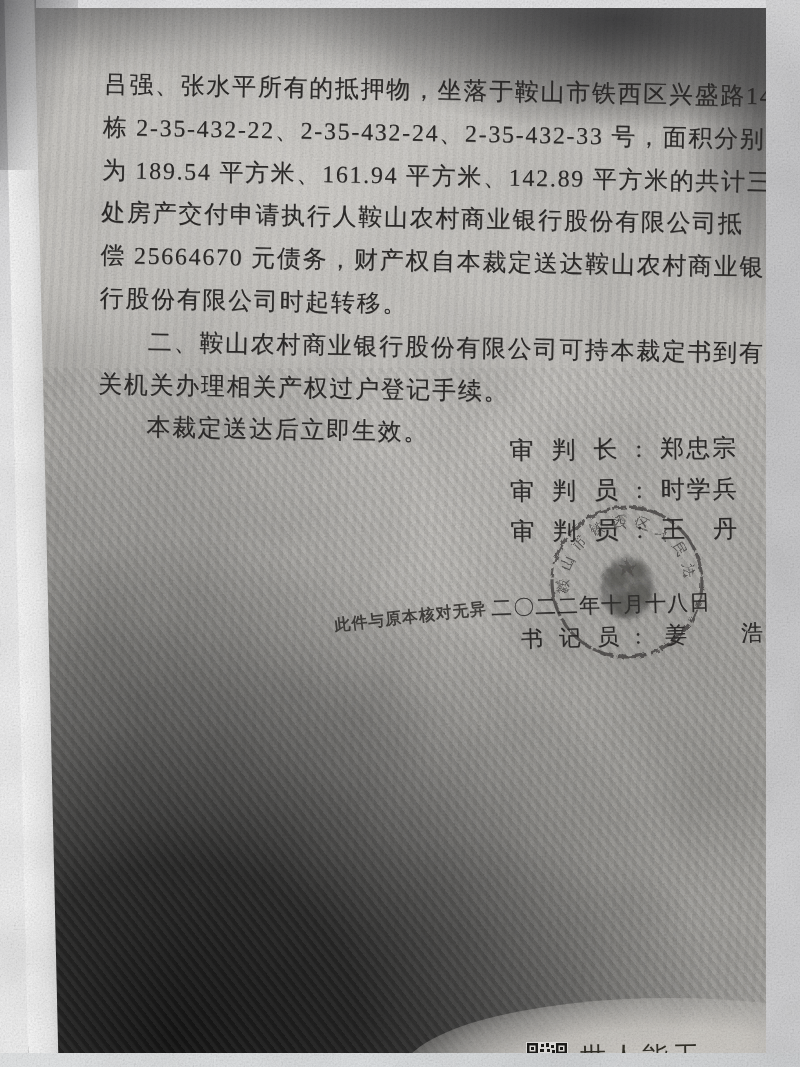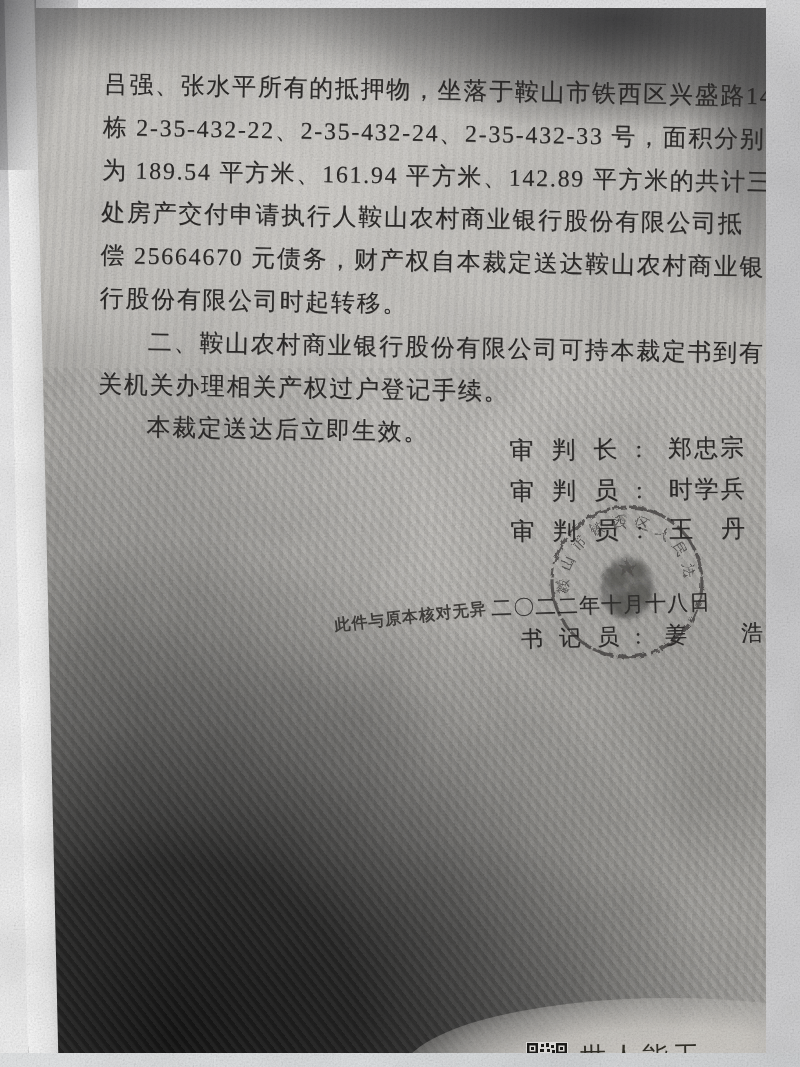--- a/index.html
+++ b/index.html
@@ -41,21 +41,21 @@
   .body-text{position:absolute;left:76px;top:55px;width:665px;color:#2e2c2b;
     font-size:24px;line-height:42.8px;letter-spacing:1.7px;
     transform:rotate(1.05deg);transform-origin:left top;
     text-shadow:0.3px 0.4px 0.6px rgba(40,40,40,0.45);}
   .bl{white-space:nowrap;}
   .bl.ind{text-indent:49px;}
 
   .sig-block{position:absolute;left:482px;top:421px;color:#2e2c2b;font-size:24px;line-height:40.5px;
     transform:rotate(-0.7deg);text-shadow:0.3px 0.4px 0.6px rgba(40,40,40,0.45);white-space:nowrap;}
   .sig-role{letter-spacing:18px;}
-  .sig-name{letter-spacing:2px;margin-left:8px;font-family:Liberation Serif, serif;}
+  .sig-name{letter-spacing:2px;font-family:Liberation Serif, serif;}
 
   .date-line{position:absolute;left:463px;top:583px;color:#2e2c2b;font-size:21px;letter-spacing:1px;
     transform:rotate(-1.6deg);white-space:nowrap;text-shadow:0.3px 0.4px 0.6px rgba(40,40,40,0.45);}
   .clerk-line{position:absolute;left:493px;top:613px;color:#2e2c2b;font-size:22px;
     transform:rotate(-1.6deg);white-space:nowrap;text-shadow:0.3px 0.4px 0.6px rgba(40,40,40,0.45);}
   .clerk-role{letter-spacing:16px;}
   .clerk-name{letter-spacing:16px;margin-left:8px;}
 
   .verify-stamp{position:absolute;left:306px;top:599px;color:#33312e;font-size:16px;font-weight:600;
     letter-spacing:1px;transform:rotate(-6.5deg);opacity:0.88;white-space:nowrap;}

